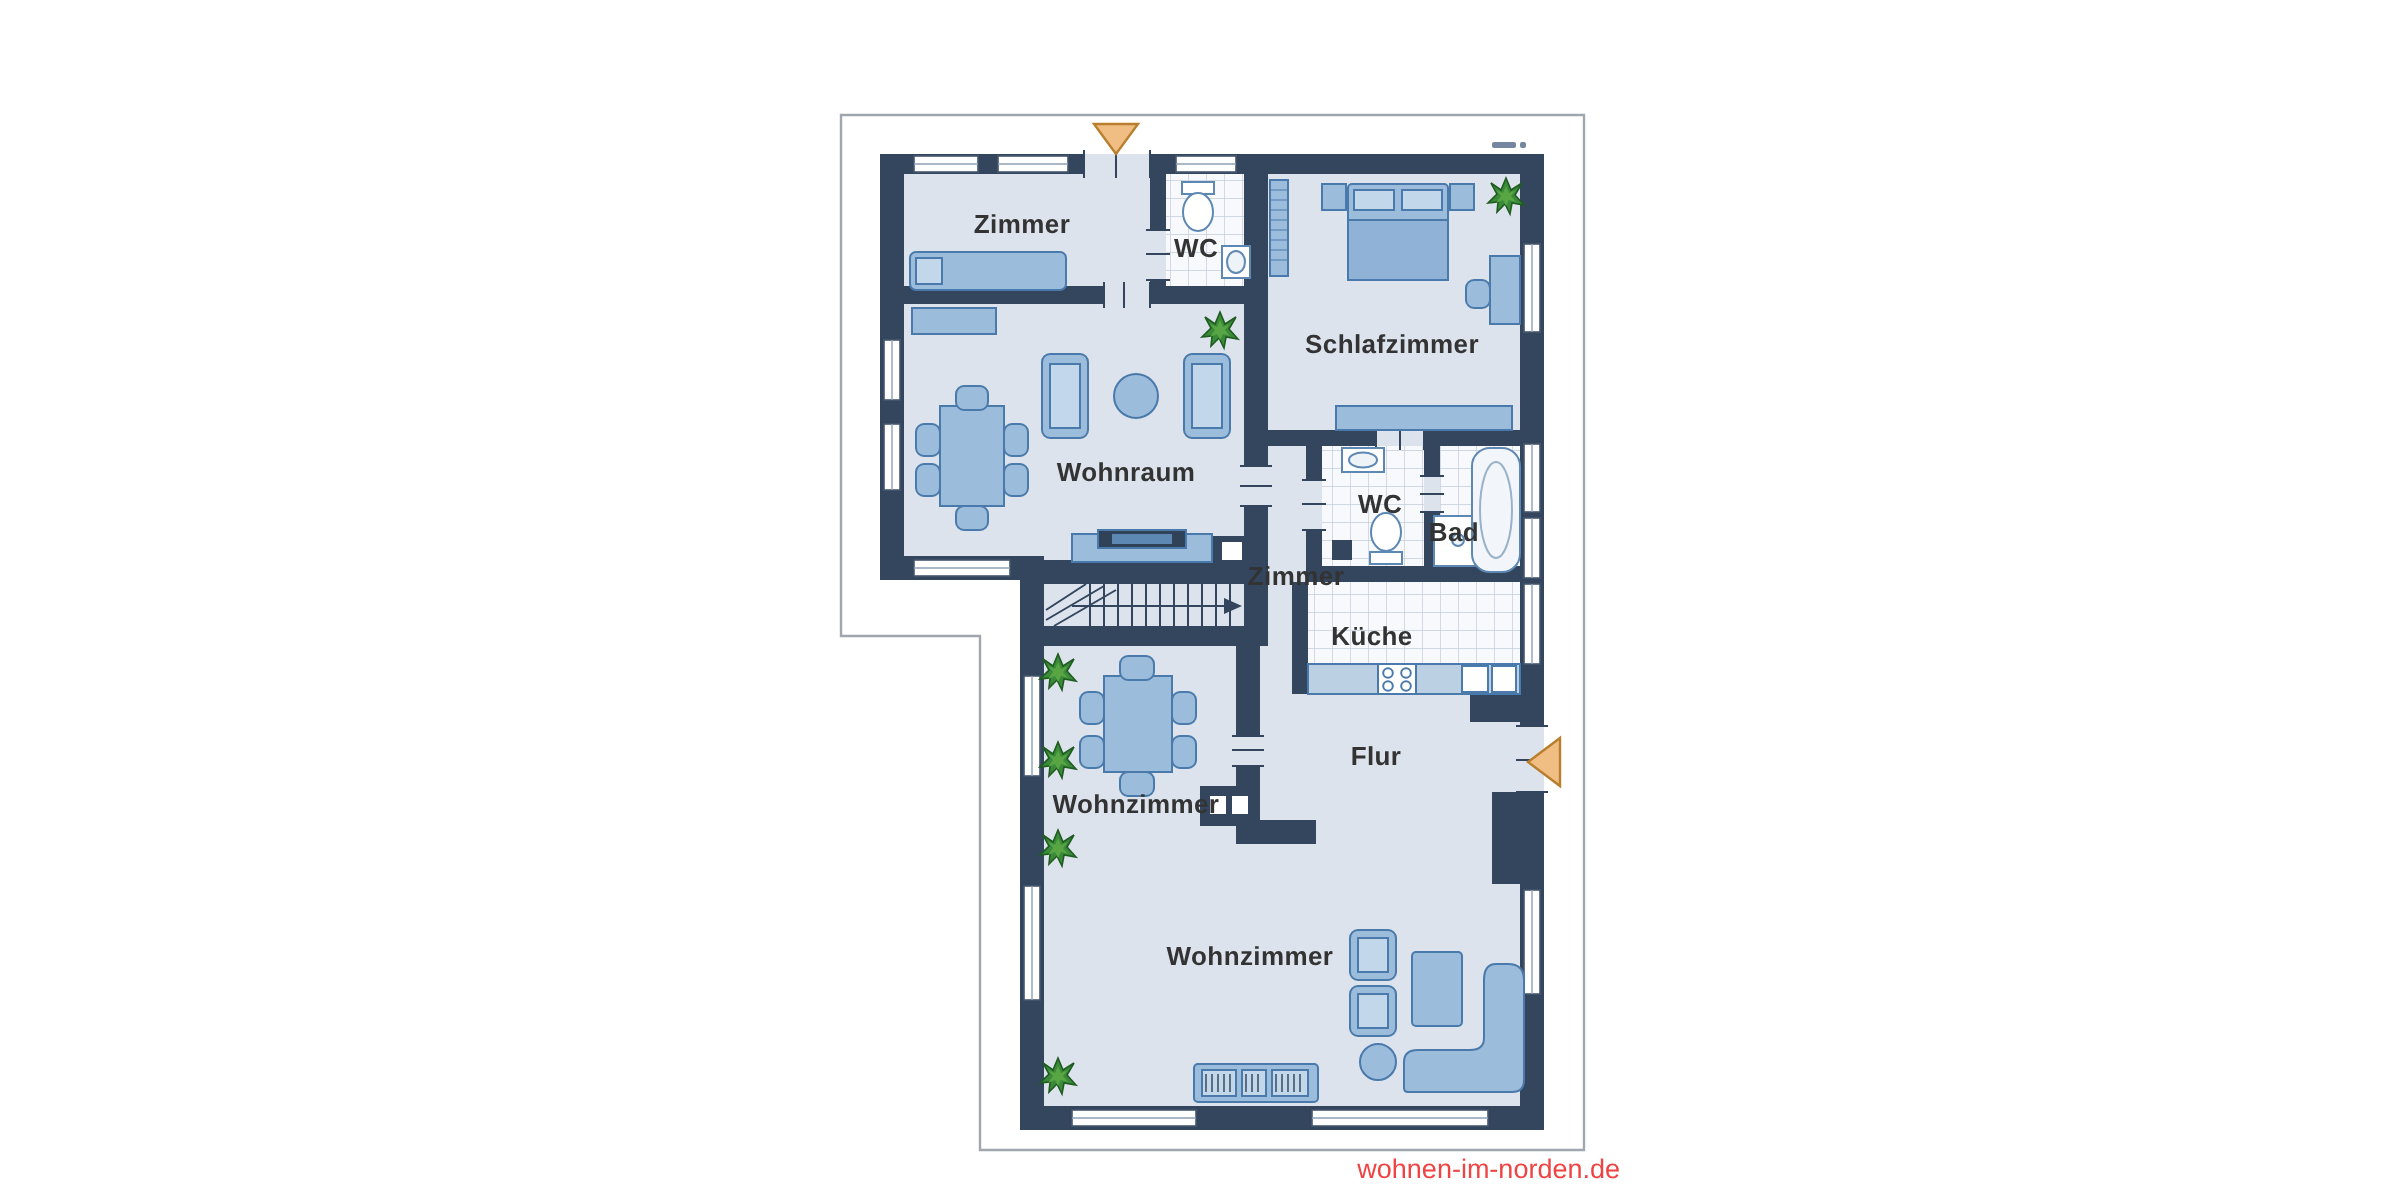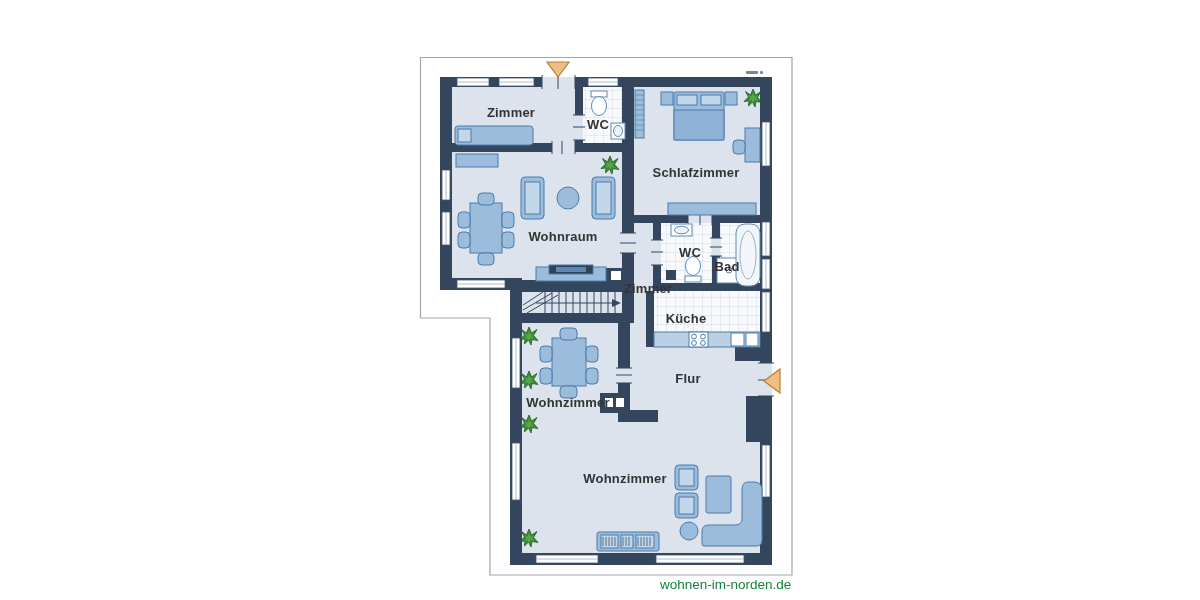--- a/index.html
+++ b/index.html
@@ -1,22 +1,22 @@
 <!DOCTYPE html>
 <html><head>
 <meta charset="utf-8">
 <style>
   html,body{margin:0;padding:0;background:#fff;}
   .canvas{position:relative;width:1200px;height:600px;background:#fff;overflow:hidden;
           font-family:"Liberation Sans",sans-serif;}
   .plan-svg{position:absolute;left:0;top:0;}
   .room-label{position:absolute;transform:translate(-50%,-50%);font-size:13px;color:#333;
               white-space:nowrap;letter-spacing:.2px;font-weight:bold;}
-  .watermark{position:absolute;left:660px;top:577px;width:150px;text-align:left;
-             color:#15803d;font-size:13.5px;}
+  .watermark{position:absolute;left:660px;top:577px;width:150px;text-align:right;
+             color:#ef4444;font-size:13.5px;}
 </style>
 </head>
 <body>
 
 <div class="canvas">
 
 <svg class="plan-svg" width="1200" height="600" viewBox="0 0 1200 600">
   <defs>
     <pattern id="tile" width="9" height="9" patternUnits="userSpaceOnUse">
       <rect width="9" height="9" fill="#f7f9fc"></rect>

